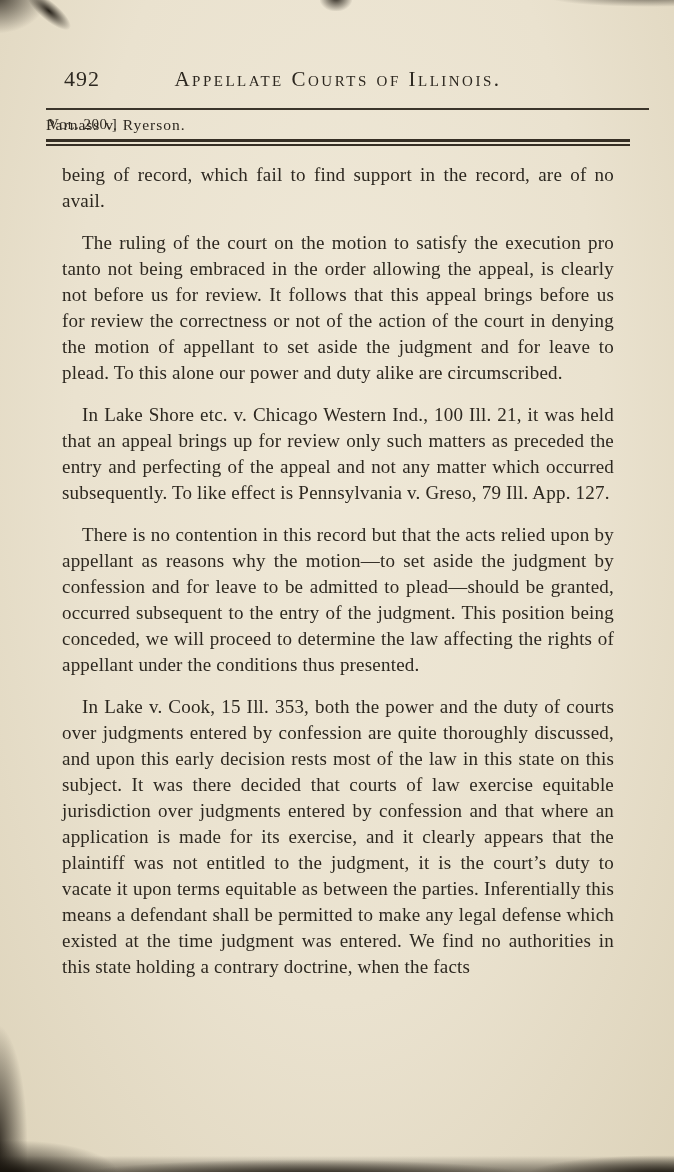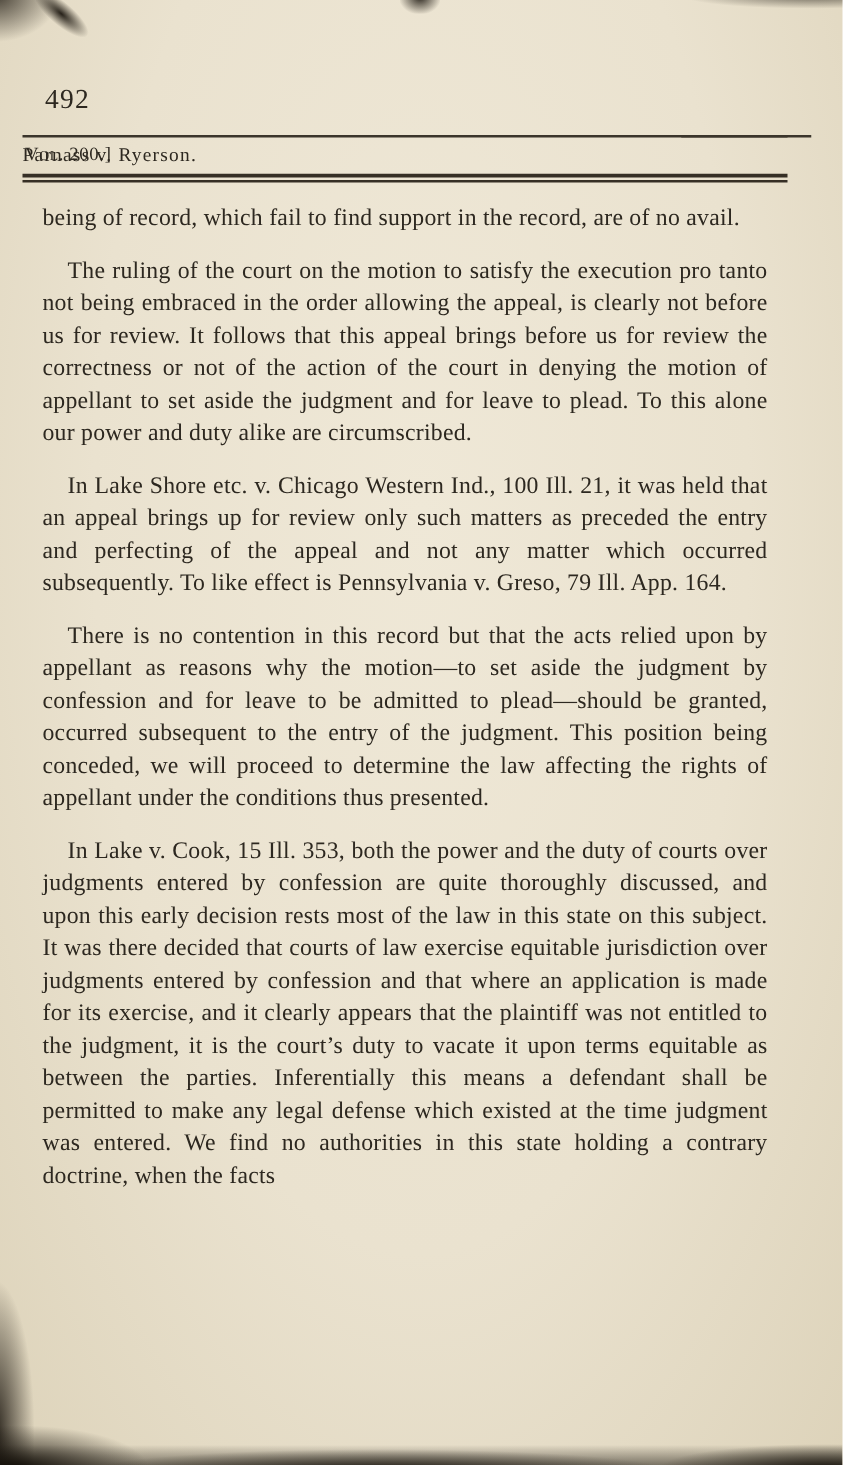--- a/index.html
+++ b/index.html
@@ -5,21 +5,21 @@
   * { margin: 0; padding: 0; box-sizing: border-box; }
   html, body { width: 674px; height: 1172px; }
   body {
     position: relative;
     overflow: hidden;
     font-family: "Liberation Serif", "DejaVu Serif", serif;
     color: #2d2820;
     background:
       radial-gradient(ellipse at 50% 35%, #efe8d7 0%, #eae2cf 55%, #ddd3ba 100%);
   }
-  .page { position: relative; padding: 66px 44px 0 18px; }
+  .page { position: relative; padding: 66px 44px 0 46px; }
 
   
   .header-row { position: relative; height: 30px; }
   .page-number {
     position: absolute; left: 18px; top: 0;
     font-size: 22px; letter-spacing: 1px;
   }
   .page-title {
     position: absolute; left: 0; right: 0; top: 1px;
     text-align: center;
@@ -103,32 +103,33 @@
 <div class="artifact a-top-notch"></div>
 <div class="artifact a-tr-edge"></div>
 <div class="artifact a-rule-fragment"></div>
 <div class="artifact a-bl-edge"></div>
 <div class="artifact a-bottom-band"></div>
 
 <div class="page">
 
   <div class="header-row">
     <span class="page-number">492</span>
+    <span class="page-title">Appellate Courts of Illinois.</span>
   </div>
 
   <div class="rule-1"></div>
 
   <div class="subheader-row">
     <span class="volume">Vol. 200.]</span>
     <span class="case-title">Parnass v. Ryerson.</span>
   </div>
 
   <div class="rule-2"></div>
 
   <div class="body-text" id="body-text">
       <p class="para"><span>being of record, which fail to find support in the record, are of no avail.</span></p>
       <p class="para indent"><span>The ruling of the court on the motion to satisfy the execution </span><span class="italic">pro tanto</span><span> not being embraced in the order allowing the appeal, is clearly not before us for review.  It follows that this appeal brings before us for review the correctness or not of the action of the court in denying the motion of appellant to set aside the judgment and for leave to plead.  To this alone our power and duty alike are circumscribed.</span></p>
-      <p class="para indent"><span>In Lake Shore etc. v. Chicago Western Ind., 100 Ill. 21, it was held that an appeal brings up for review only such matters as preceded the entry and perfecting of the appeal and not any matter which occurred subsequently.  To like effect is Pennsylvania v. Greso, 79 Ill. App. 164.</span></p>
+      <p class="para indent"><span>In Lake Shore etc. v. Chicago Western Ind., 100 Ill. 21, it was held that an appeal brings up for review only such matters as preceded the entry and perfecting of the appeal and not any matter which occurred subsequently.  To like effect is Pennsylvania v. Greso, 79 Ill. App. 127.</span></p>
       <p class="para indent"><span>There is no contention in this record but that the acts relied upon by appellant as reasons why the motion—to set aside the judgment by confession and for leave to be admitted to plead—should be granted, occurred subsequent to the entry of the judgment. This position being conceded, we will proceed to determine the law affecting the rights of appellant under the conditions thus presented.</span></p>
       <p class="para indent"><span>In Lake v. Cook, 15 Ill. 353, both the power and the duty of courts over judgments entered by confession are quite thoroughly discussed, and upon this early decision rests most of the law in this state on this subject.  It was there decided that courts of law exercise equitable jurisdiction over judgments entered by confession and that where an application is made for its exercise, and it clearly appears that the plaintiff was not entitled to the judgment, it is the court’s duty to vacate it upon terms equitable as between the parties.  Inferentially this means a defendant shall be permitted to make any legal defense which existed at the time judgment was entered.  We find no authorities in this state holding a contrary doctrine, when the facts</span></p>
     </div>
 
 </div>
 
 </body></html>

